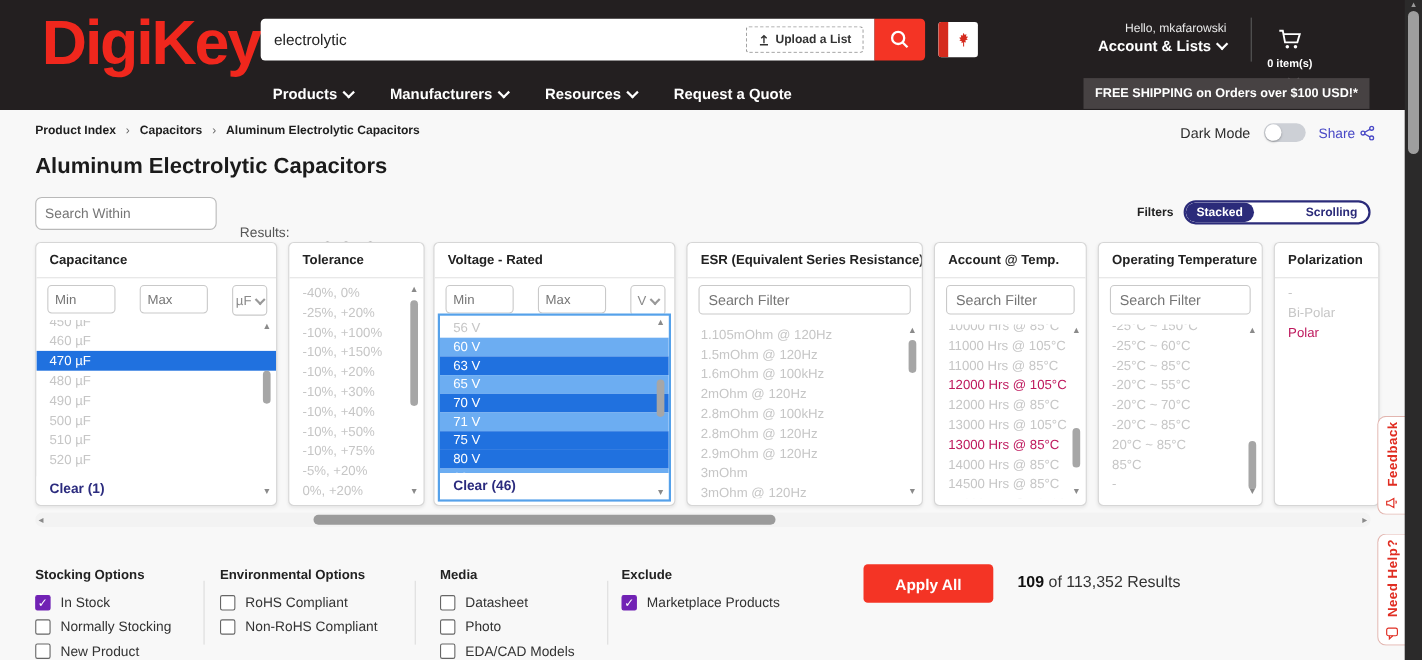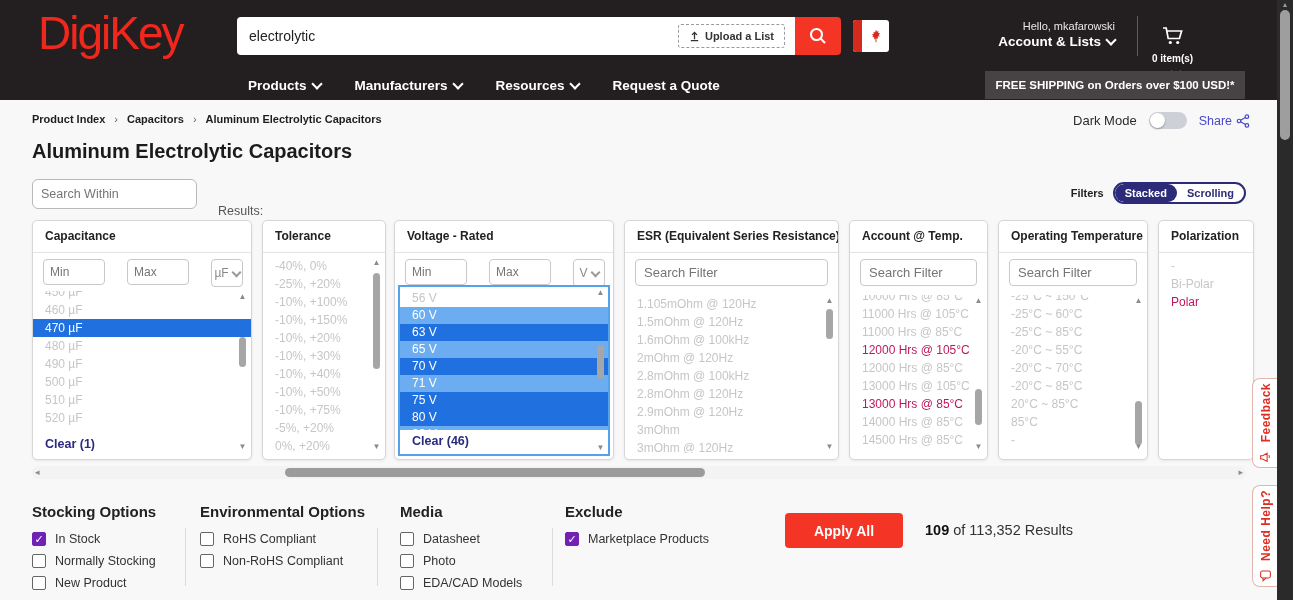--- a/index.html
+++ b/index.html
@@ -1,20 +1,20 @@
 <!DOCTYPE html>
 <html><head>
 <meta charset="utf-8">
 <style>
   html,body{margin:0;padding:0;}
   body{width:1293px;height:600px;position:relative;overflow:hidden;background:#f8f8f8;
        font-family:"Liberation Sans",sans-serif;-webkit-font-smoothing:antialiased;}
   
   .hdr{position:absolute;top:0;left:0;width:1293px;height:100px;background:#231f20;}
-  .logo{position:absolute;left:38px;top:6px;font-size:46px;font-weight:400;letter-spacing:-2px;color:#f0271d;}
+  .logo{position:absolute;left:38px;top:6px;font-size:57px;font-weight:700;letter-spacing:-2px;color:#f0271d;}
   .searchwrap{position:absolute;left:237px;top:17px;width:558px;height:38px;background:#fff;border-radius:4px 0 0 4px;display:flex;align-items:center;}
   .searchwrap input{flex:1;border:none;outline:none;font-size:14px;color:#222;padding:0 12px;background:transparent;font-family:inherit;}
   .uploadchip{display:flex;align-items:center;gap:5px;border:1px dashed #9a9a9a;border-radius:3px;height:22px;padding:0 10px;margin-right:10px;
               font-size:11px;font-weight:700;color:#333;white-space:nowrap;cursor:pointer;}
   .searchbtn{position:absolute;left:795px;top:17px;width:46px;height:38px;background:#f43425;border-radius:0 4px 4px 0;display:flex;align-items:center;justify-content:center;cursor:pointer;}
   .flag{position:absolute;left:853px;top:20px;width:36px;height:32px;border-radius:3px;overflow:hidden;background:#fff;display:flex;cursor:pointer;}
   .flag .band{width:9px;height:100%;background:#d52b1e;}
   .flag .mid{flex:1;display:flex;align-items:center;justify-content:center;}
   .greet{position:absolute;right:178px;top:20px;text-align:right;color:#fff;}
   .greet .l1{font-size:11px;color:#e8e8e8;}
@@ -37,21 +37,21 @@
   .toggle .knob{position:absolute;left:1px;top:1px;width:15px;height:15px;border-radius:50%;background:#fff;box-shadow:0 1px 2px rgba(0,0,0,.3);}
   .sharelink{font-size:12.5px;color:#4949c6;display:flex;align-items:center;gap:4px;cursor:pointer;}
   .ptitle{position:absolute;left:32px;top:140px;font-size:20px;font-weight:700;color:#1b1b1b;}
   .sw{position:absolute;left:32px;top:179px;width:163px;height:28px;border:1px solid #b9b9b9;border-radius:6px;background:#fff;display:flex;align-items:center;}
   .sw input{flex:1;border:none;outline:none;font-size:12.5px;color:#333;padding:0 8px;background:transparent;font-family:inherit;}
   .results{position:absolute;left:218px;top:181px;display:flex;align-items:center;gap:8px;}
   .results .rl{font-size:12.5px;color:#555;}
   .results .rc{font-size:20px;font-weight:700;color:#141414;margin-top:36px;}
   .ftgl{position:absolute;right:47px;top:182px;display:flex;align-items:center;gap:9px;}
   .ftgl .fl{font-size:11px;font-weight:700;color:#222;}
-  .pill{display:flex;border:2px solid #2b2b7a;border-radius:12px;background:#fff;overflow:hidden;cursor:pointer;}
+  .pill{display:flex;border:2px solid #2b2b7a;border-radius:12px;background:#fff;overflow:hidden;cursor:pointer;gap:37px;}
   .pill .seg{font-size:11px;font-weight:700;padding:3px 10px;}
   .seg-on{background:#2b2b7a;color:#fff;border-radius:10px;}
   .seg-off{color:#2b2b7a;}
   
   .card{position:absolute;top:220px;height:238px;background:#fff;border:1px solid #d6d6d6;border-radius:5px;
         box-shadow:0 1px 3px rgba(0,0,0,.07);overflow:hidden;}
   .c1{left:32px;width:218px}.c2{left:262px;width:122px}.c3{left:394px;width:218px}.c4{left:624px;width:213px}
   .c5{left:849px;width:137px}.c6{left:998px;width:148px}.c7{left:1158px;width:94px}
   .card-h{height:31px;line-height:31px;border-bottom:1px solid #e3e3e3;font-size:12px;font-weight:700;color:#222;
           padding-left:12px;white-space:nowrap;overflow:hidden;}
@@ -99,21 +99,21 @@
   .c5 .vthumb{top:92px;height:36px}
   .c6 .vthumb{top:104px;height:44px}
   
   .hscroll{position:absolute;left:32px;top:466px;width:1214px;height:13px;background:#f3f3f3;border-radius:7px;}
   .hs-arrow{position:absolute;top:0;height:13px;line-height:13px;font-size:9px;color:#8a8a8a;cursor:pointer;}
   .hs-l{left:3px}.hs-r{right:3px}
   .hthumb{position:absolute;left:253px;top:2px;width:420px;height:9px;background:#9b9b9b;border-radius:5px;cursor:pointer;}
   
   .grp{position:absolute;top:503px;}
   .g1{left:32px}.g2{left:200px}.g3{left:400px}.g4{left:565px}
-  .grp-t{font-size:15px;font-weight:700;color:#222;margin-bottom:12px;}
+  .grp-t{font-size:12px;font-weight:700;color:#222;margin-bottom:12px;margin-top:12px;}
   .opt{display:flex;align-items:center;gap:9px;margin-bottom:8px;cursor:pointer;}
   .cb{width:14px;height:14px;border:1.5px solid #666;border-radius:2px;background:#fff;display:flex;align-items:center;justify-content:center;
       font-size:11px;color:#fff;box-sizing:border-box;}
   .cb-on{background:#7122b4;border-color:#7122b4;}
   .opt-l{font-size:12.5px;color:#333;}
   .vdiv{position:absolute;top:528px;width:1px;height:58px;background:#dcdcdc;}
   .d1{left:185px}.d2{left:377px}.d3{left:552px}
   .applybtn{position:absolute;left:785px;top:513px;width:118px;height:35px;background:#f43425;border:none;border-radius:4px;
             color:#fff;font-size:14px;font-weight:700;cursor:pointer;font-family:inherit;}
   .res109{position:absolute;left:925px;top:522px;font-size:14.5px;color:#333;}

